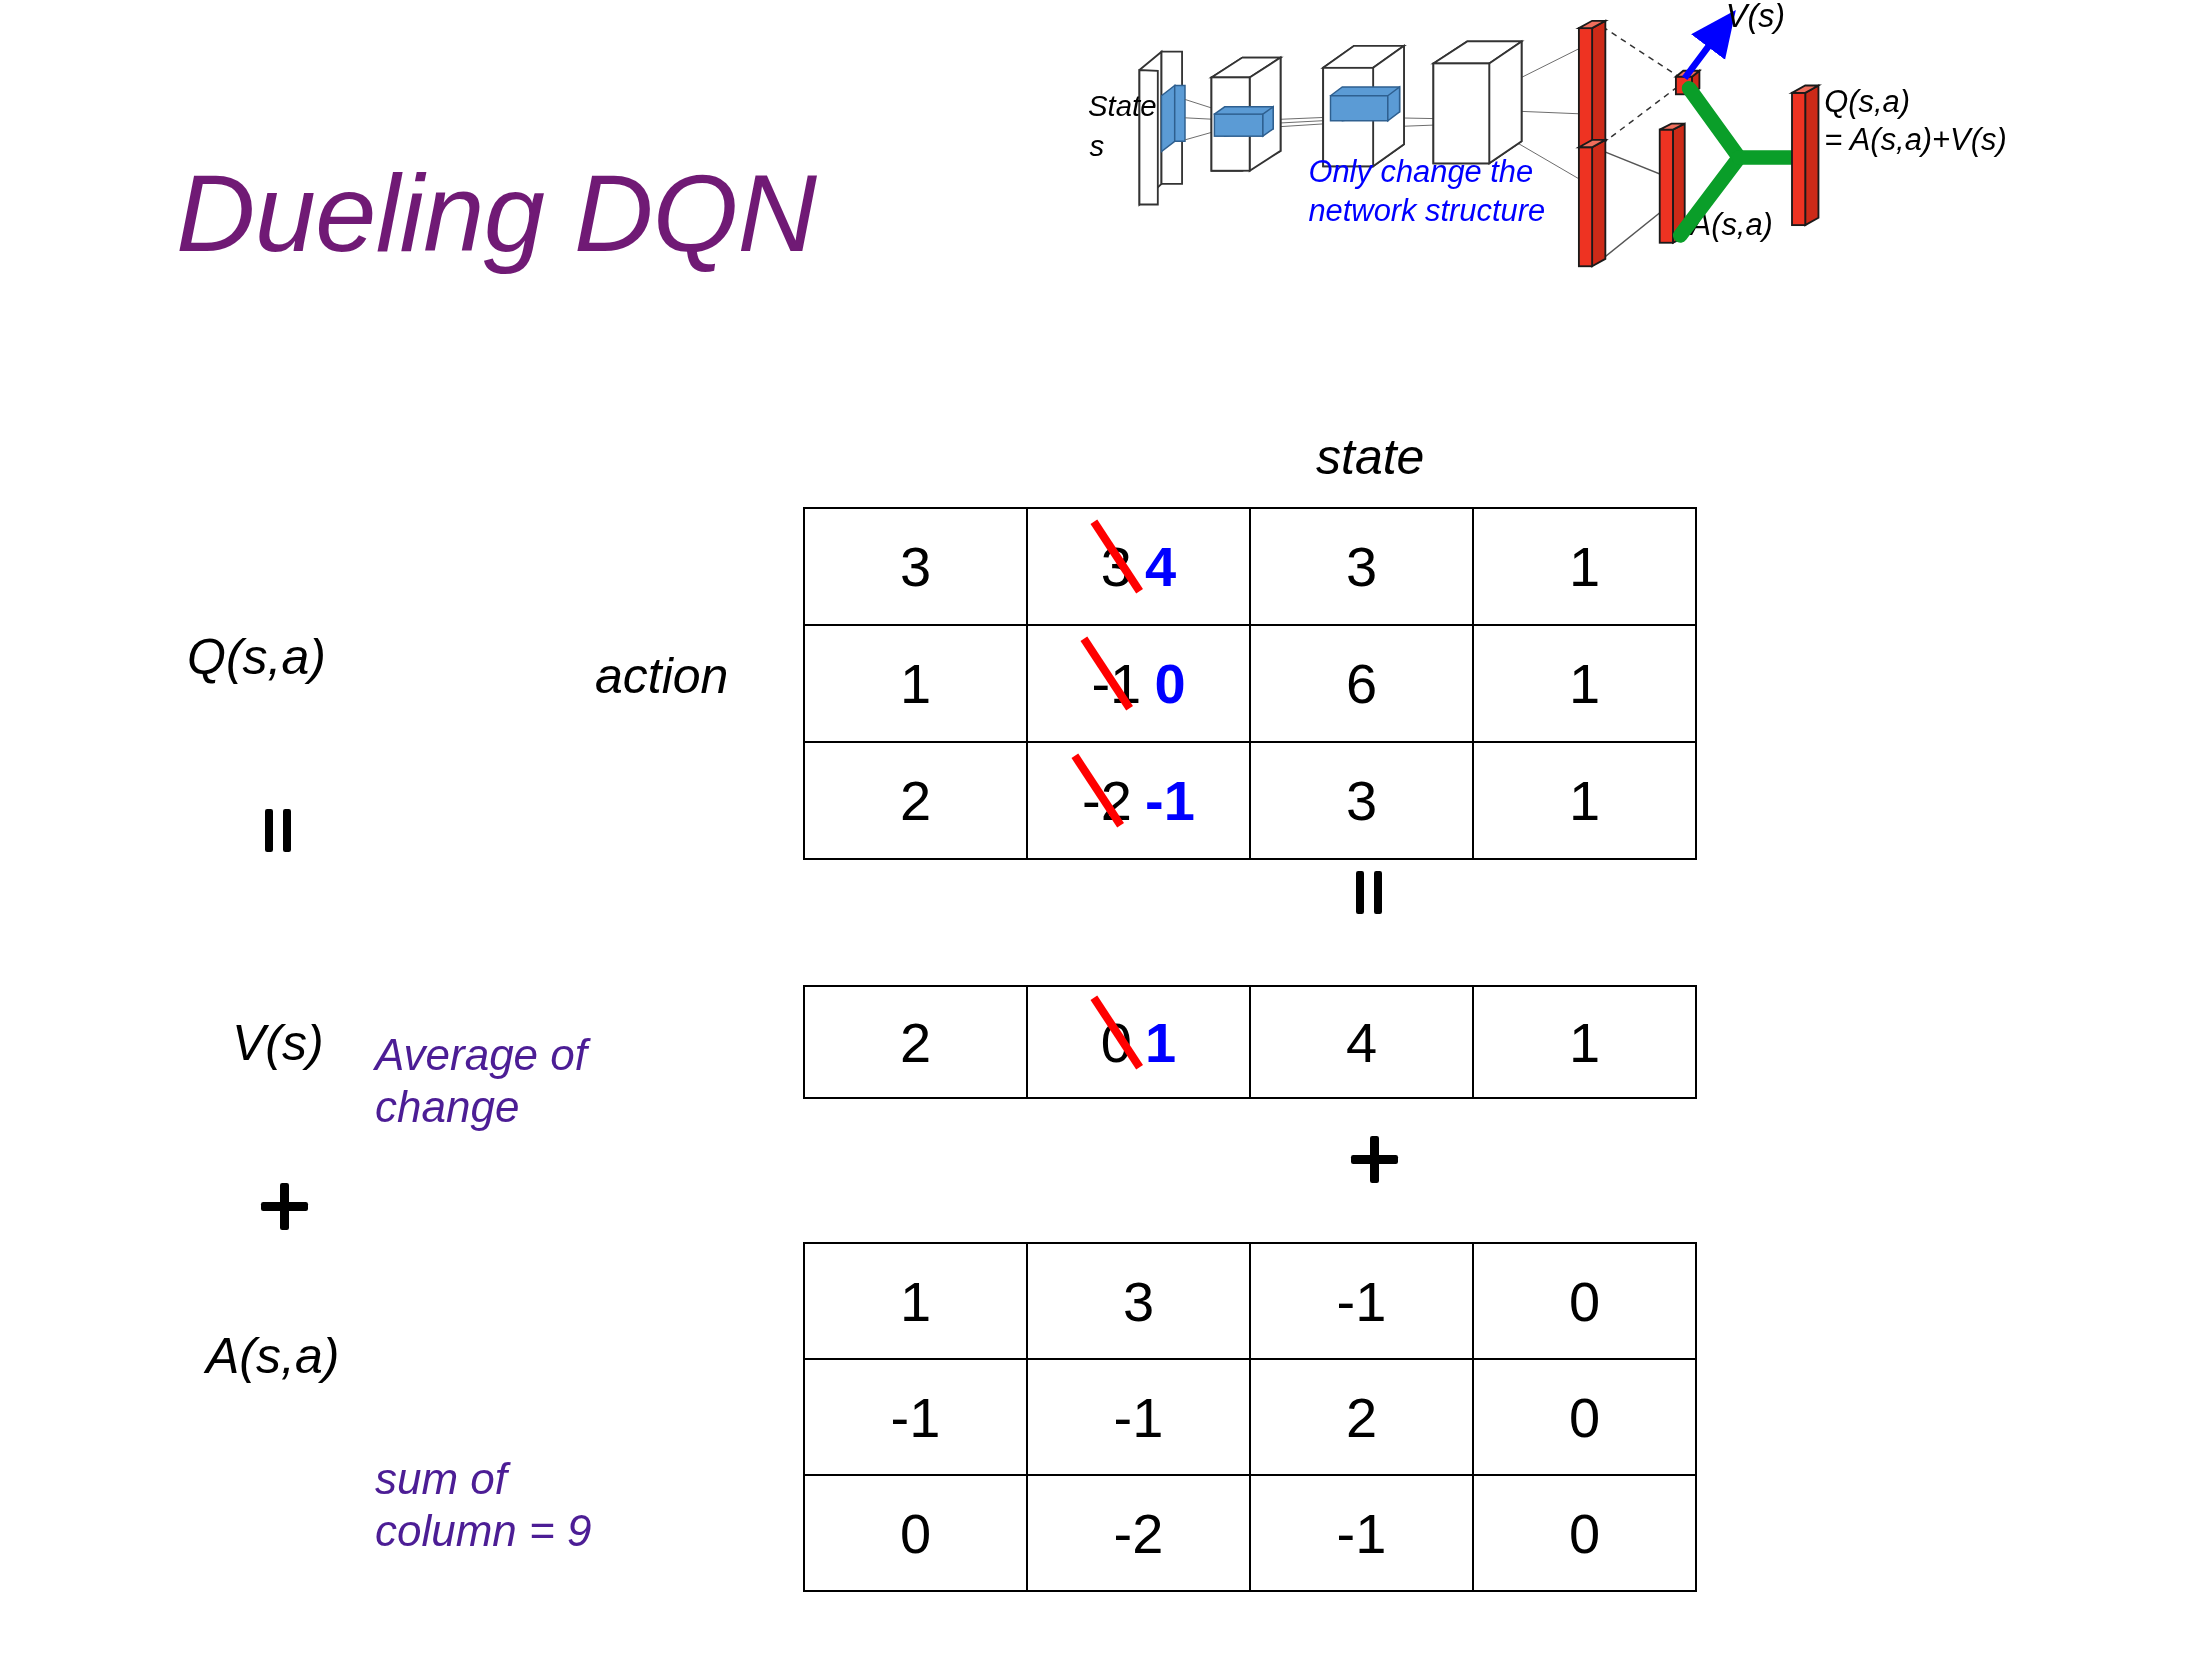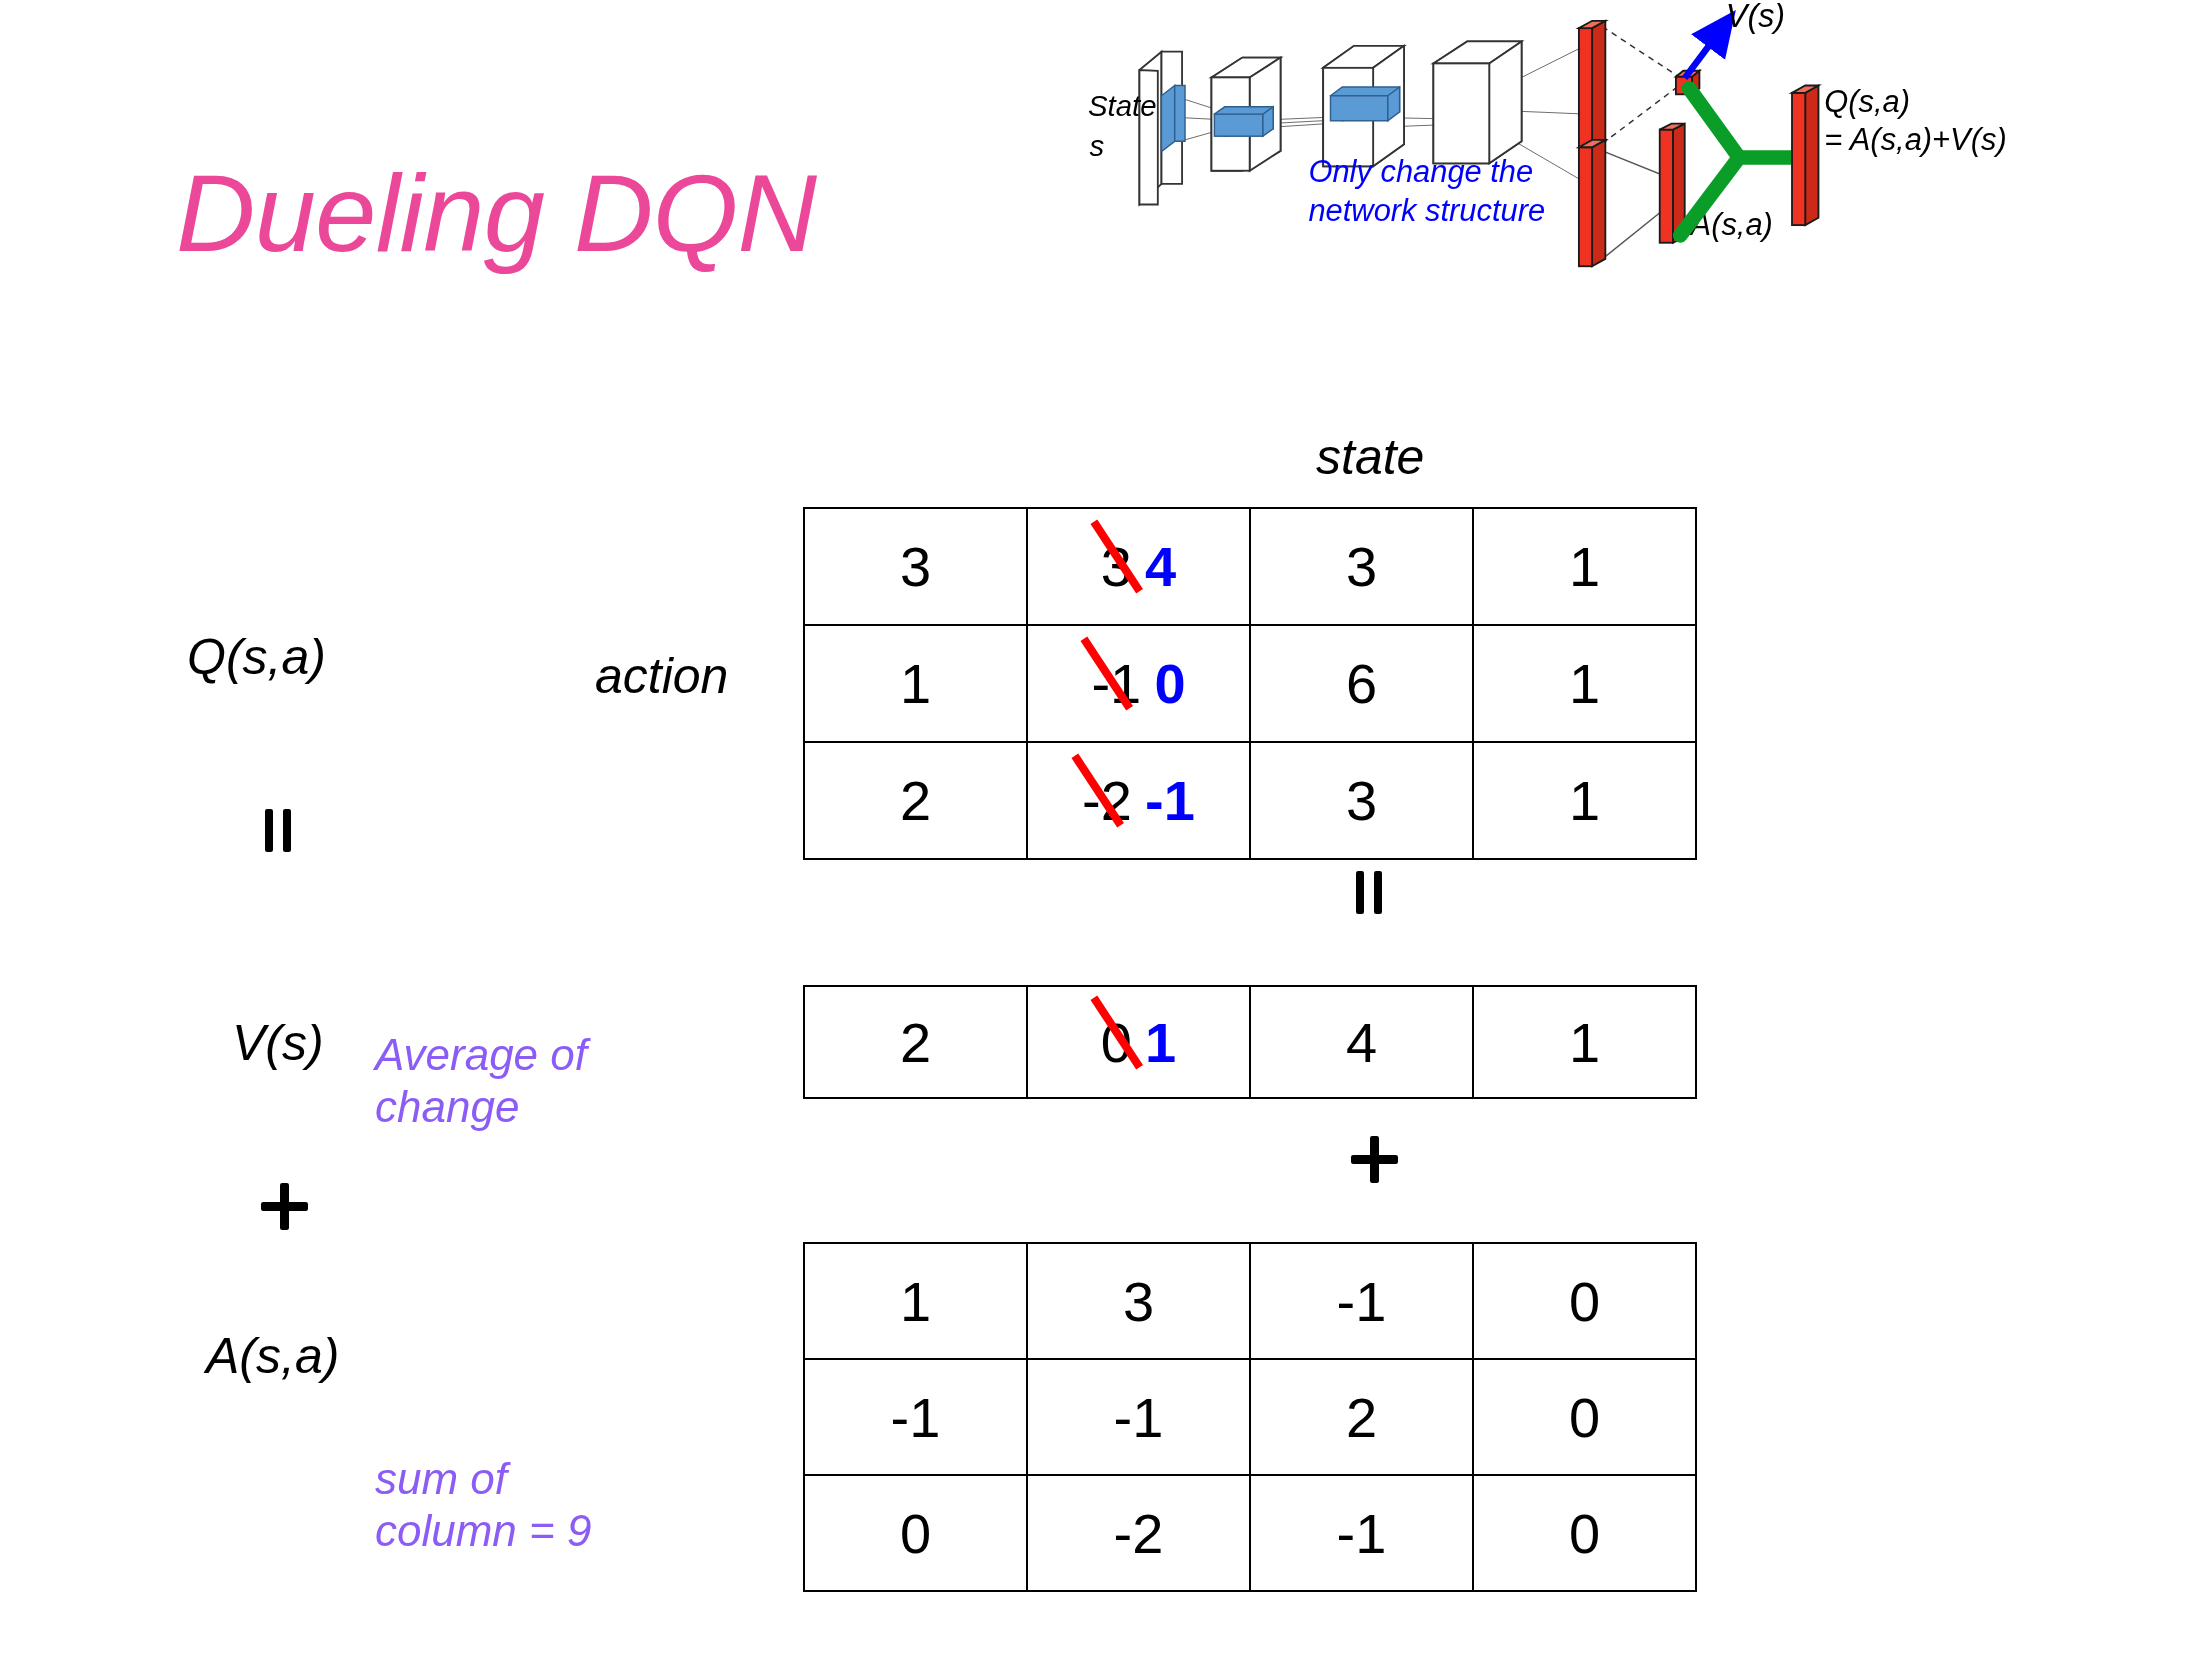--- a/index.html
+++ b/index.html
@@ -7,32 +7,32 @@
     width:2205px;height:1654px;position:relative;overflow:hidden;
     font-family:"Liberation Sans","DejaVu Sans",sans-serif;
     color:#000000;
   }
   .abs{position:absolute;font-style:italic;}
 
   
   #slide-title{
     left:176px;top:158px;
     font-size:110px;font-weight:400;letter-spacing:-0.7px;
-    color:#ec4899;white-space:nowrap;line-height:1;
+    color:#701a75;white-space:nowrap;line-height:1;
   }
 
   
   #network-diagram{left:1088px;top:0px;width:1117px;height:412px;}
   #network-diagram svg{display:block;}
   .diag-label{font-family:"Liberation Sans",sans-serif;fill:#000;}
   .diag-note{font-family:"Liberation Sans",sans-serif;fill:#0000ff;}
 
   
   .lbl{font-size:44px;color:#000;white-space:nowrap;line-height:1;}
-  .lbl-blue{font-size:44px;color:#8b5cf6;white-space:nowrap;line-height:1.18;}
+  .lbl-blue{font-size:44px;color:#4c1d95;white-space:nowrap;line-height:1.18;}
 
   
   .op-eq{width:34px;height:43px;}
   .op-eq i{
     display:block;position:absolute;top:0;width:8px;height:43px;
     background:#000;border-radius:2.2px;
   }
   .op-eq i:first-child{left:0;}
   .op-eq i:last-child{left:17.6px;}
   .op-plus{width:47px;height:47px;}

